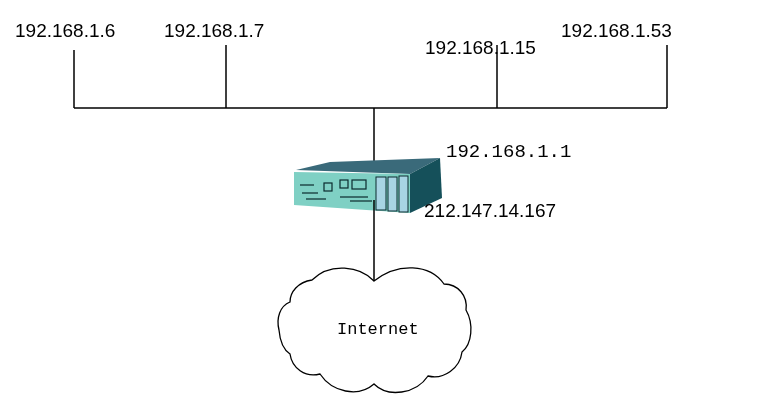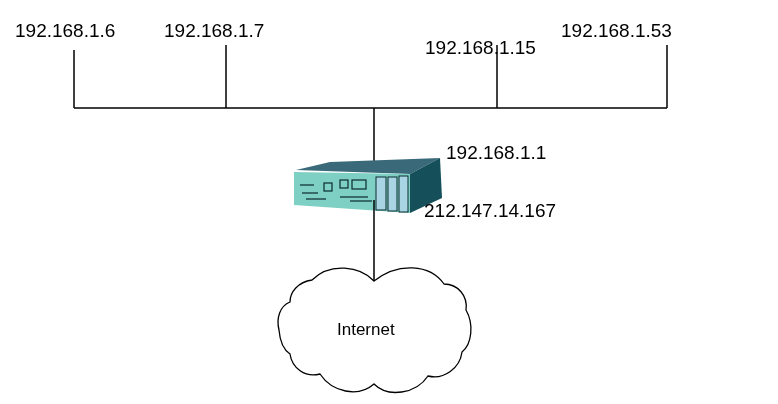--- a/index.html
+++ b/index.html
@@ -1,20 +1,20 @@
 <!DOCTYPE html>
 <html><head>
   <meta charset="utf-8">
   <style>
     html, body { margin: 0; padding: 0; background: #ffffff; }
     body { width: 778px; height: 404px; position: relative; overflow: hidden;
            font-family: "Liberation Sans", "DejaVu Sans", sans-serif; }
     #diagram { position: absolute; left: 0; top: 0; }
     .label { position: absolute; font-size: 19px; color: #000; white-space: nowrap; line-height: 1; }
-    .cloud-label { position: absolute; font-size: 17px; color: #000; white-space: nowrap; line-height: 1; }
+    .cloud-label { position: absolute; font-size: 17px; color: #000; white-space: nowrap; line-height: 1; font-family: Liberation Mono, monospace; }
   </style>
 </head>
 <body>
 
 <svg id="diagram" width="778" height="404" viewBox="0 0 778 404">
 
   <line x1="74" y1="108" x2="667" y2="108" stroke="#000" stroke-width="1.5"></line>
 
   <line x1="74" y1="50" x2="74" y2="108" stroke="#000" stroke-width="1.5"></line>
   <line x1="226" y1="45" x2="226" y2="108" stroke="#000" stroke-width="1.5"></line>
@@ -61,16 +61,16 @@
            C472,344 474,324 466,310
            C468,296 458,284 444,284
            C430,264 398,262 374,281 Z" fill="#ffffff" stroke="#000" stroke-width="1.3"></path>
 </svg>
 
 <div class="label" style="left:15px; top:21px;">192.168.1.6</div>
 <div class="label" style="left:164px; top:21px;text-align:right;">192.168.1.7</div>
 <div class="label" style="left:425px; top:38px;">192.168.1.15</div>
 <div class="label" style="left:561px; top:21px;">192.168.1.53</div>
 
-<div class="label" style="left:446px; top:143px;">192.168.1.1</div>
+<div class="label" style="left:446px; top:143px;font-family:Liberation Mono, monospace;">192.168.1.1</div>
 <div class="label" style="left:424px; top:201px;">212.147.14.167</div>
 
 <div class="cloud-label" style="left:337px; top:321px;">Internet</div>
 
 </body></html>

